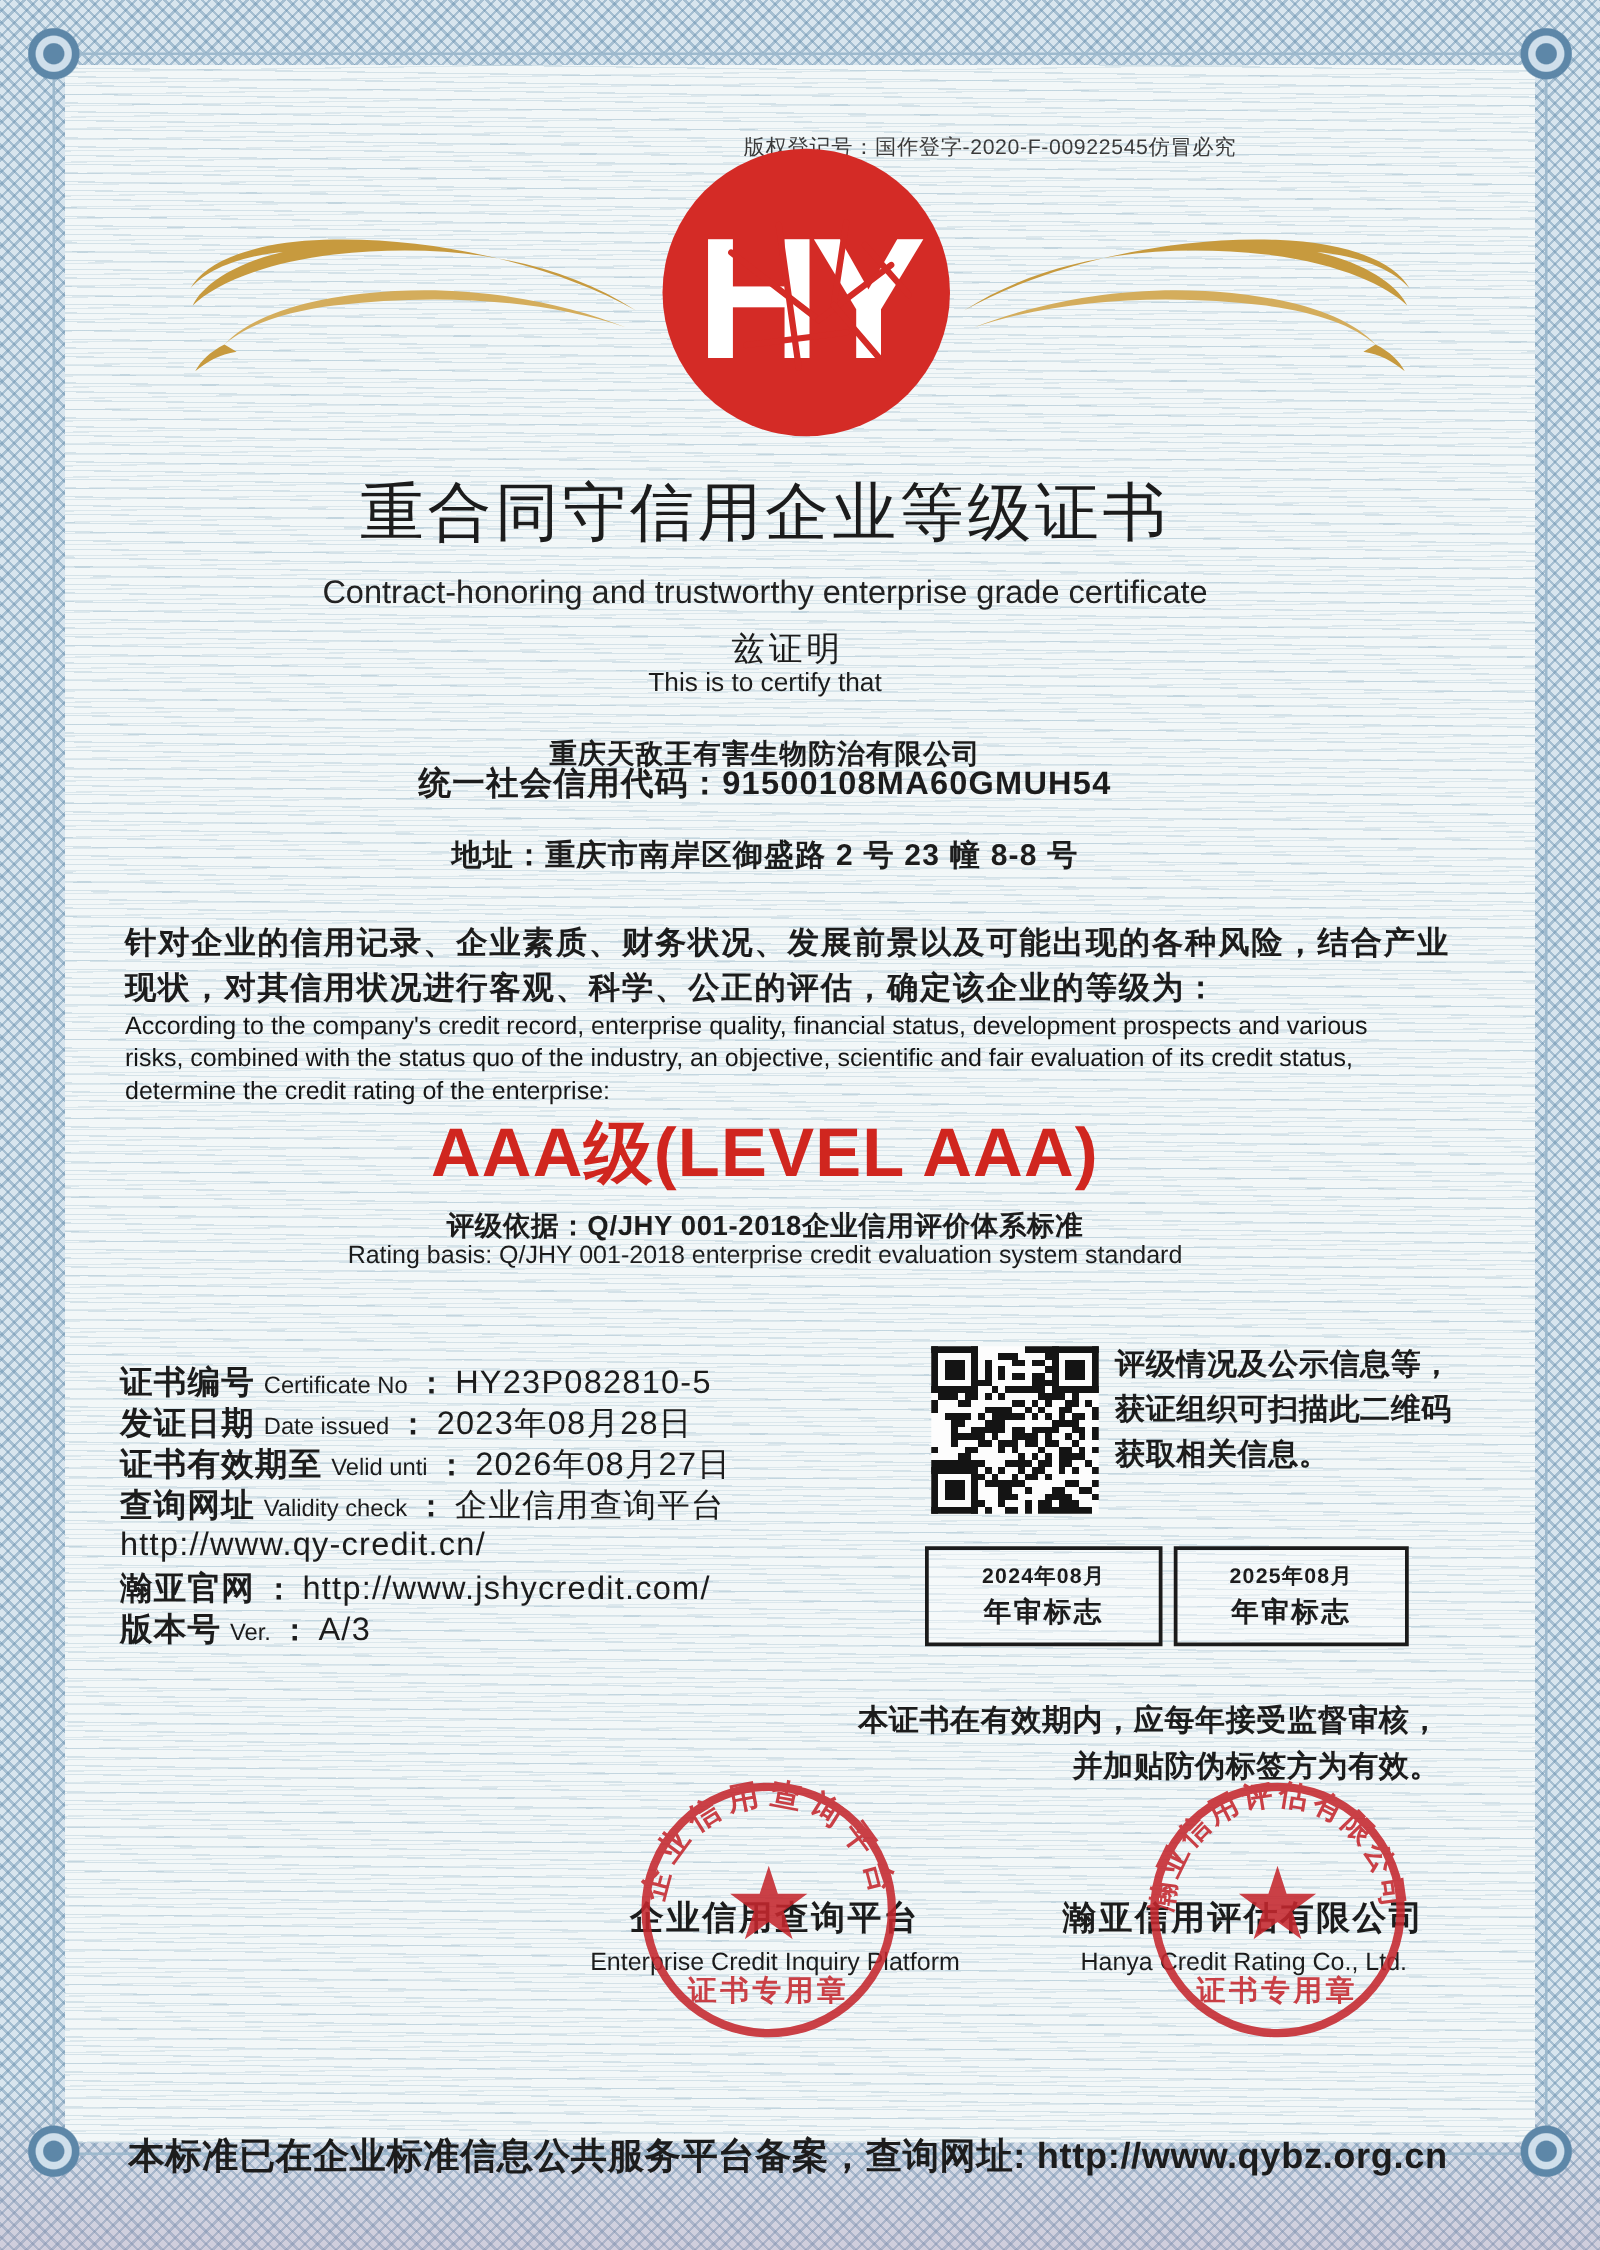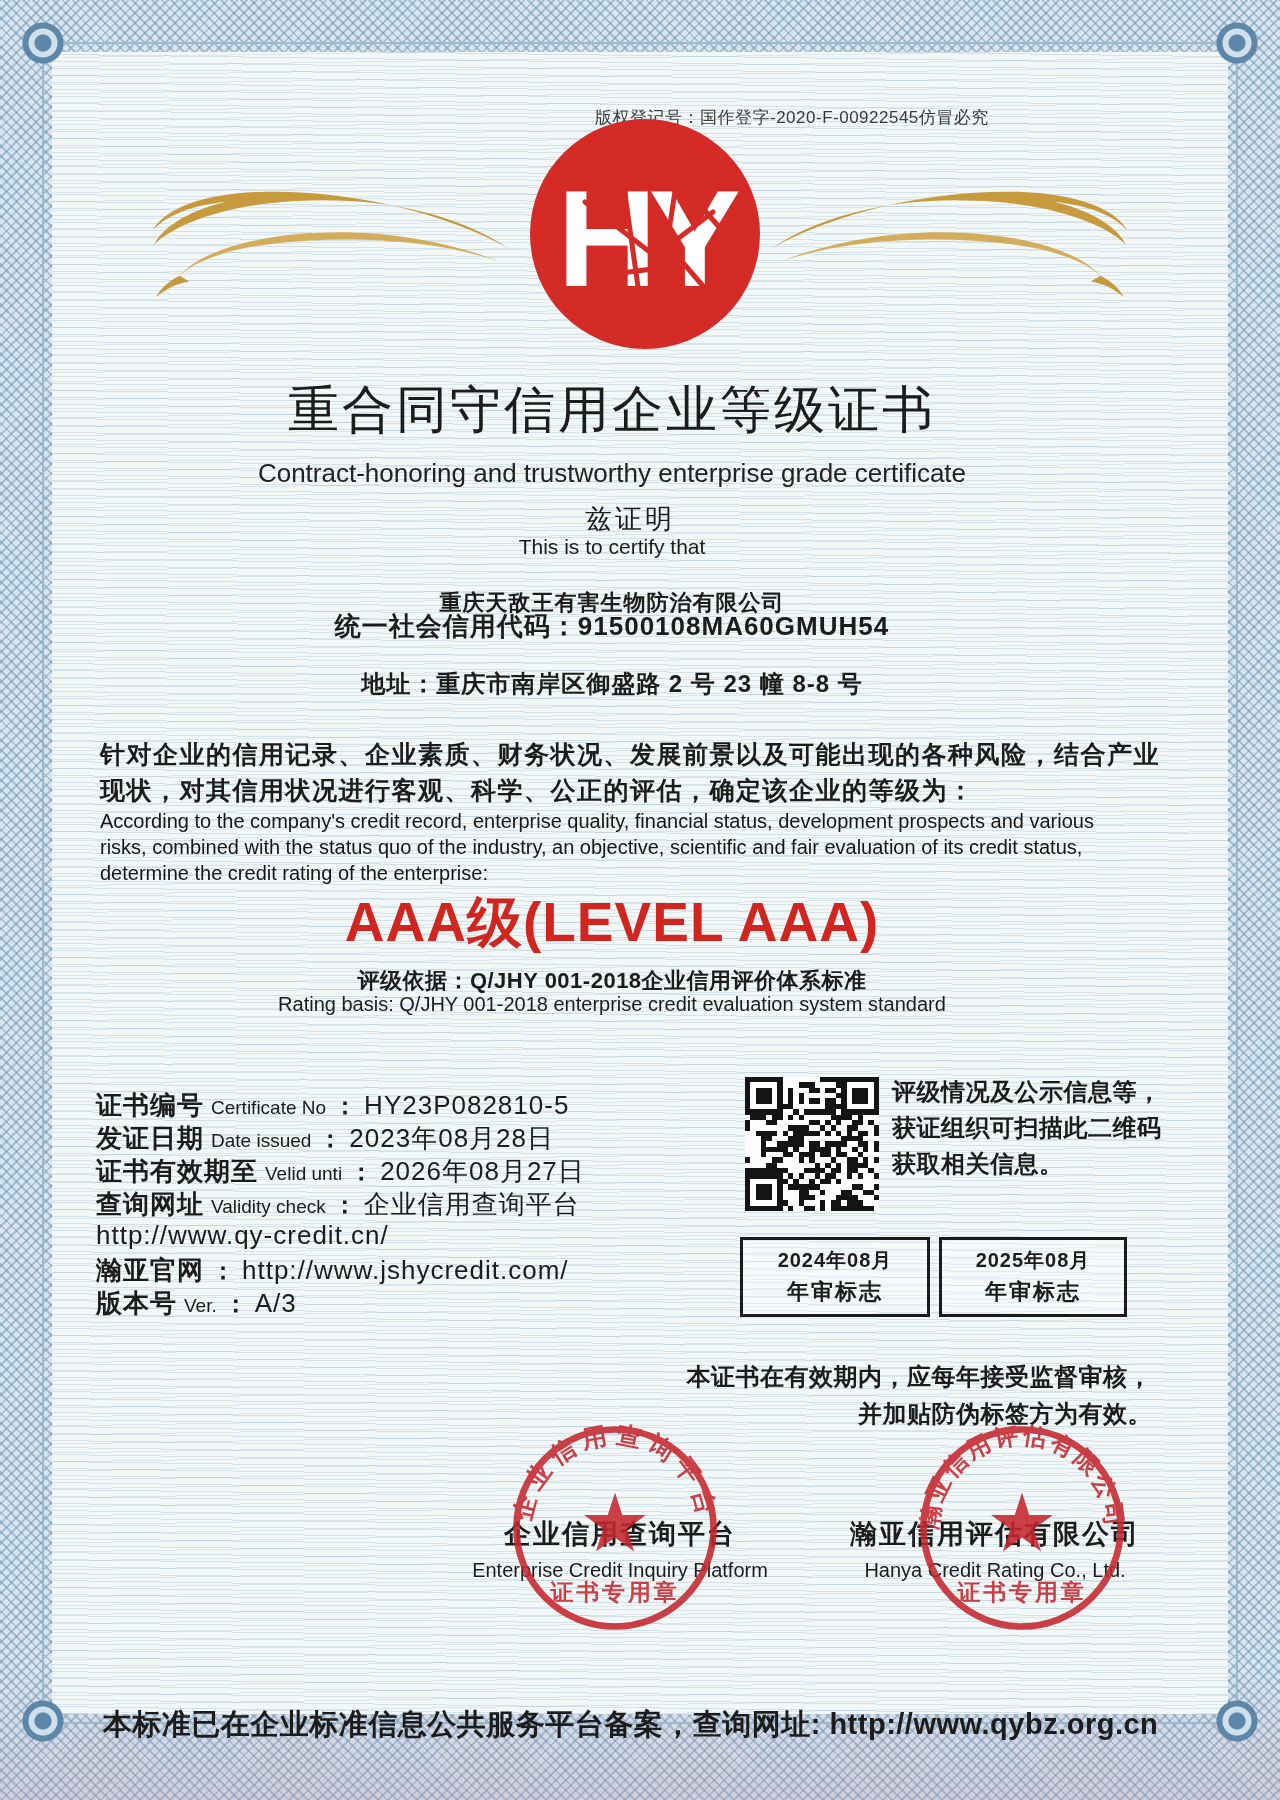--- a/index.html
+++ b/index.html
@@ -44,21 +44,21 @@
   .ci-row{display:flex;align-items:baseline;gap:7px;height:33px;white-space:nowrap;}
   .ci-zh{font-size:26px;font-weight:700;letter-spacing:1px;}
   .ci-en{font-size:19px;}
   .ci-sep{font-size:24px;font-weight:700;}
   .ci-val{font-size:26px;font-weight:500;letter-spacing:1px;}
   .ci-row span:empty{display:none;}
   .qr{position:absolute;left:745px;top:1077px;width:134px;height:134px;}
   .qr-note{position:absolute;left:892px;top:1074px;font-size:24px;font-weight:600;line-height:36px;letter-spacing:.5px;}
   .mark-box{position:absolute;top:1237px;height:80px;border:3px solid #1b1b1b;box-sizing:border-box;
     display:flex;flex-direction:column;align-items:center;justify-content:center;gap:3px;background:rgba(255,255,255,.25);}
-  .mark-box .period{font-size:20px;font-weight:600;letter-spacing:1px;}
+  .mark-box .period{font-size:17px;font-weight:600;letter-spacing:1px;}
   .mark-box .label{font-size:22px;font-weight:600;letter-spacing:2px;}
   .mark-1{left:740px;width:190px;}
   .mark-2{left:939px;width:188px;}
   .annual-note{position:absolute;left:640px;top:1331px;width:512px;text-align:right;font-size:24px;font-weight:600;line-height:37px;letter-spacing:.5px;margin-top:27px;}
   .org{position:absolute;top:1516px;width:400px;text-align:center;}
   .org-left{left:420px;}
   .org-right{left:795px;}
   .org .zh{font-size:27px;font-weight:700;letter-spacing:2px;}
   .org .en{font-size:20px;margin-top:7px;}
   .seal{position:absolute;top:1418px;width:220px;height:220px;opacity:.88;}

